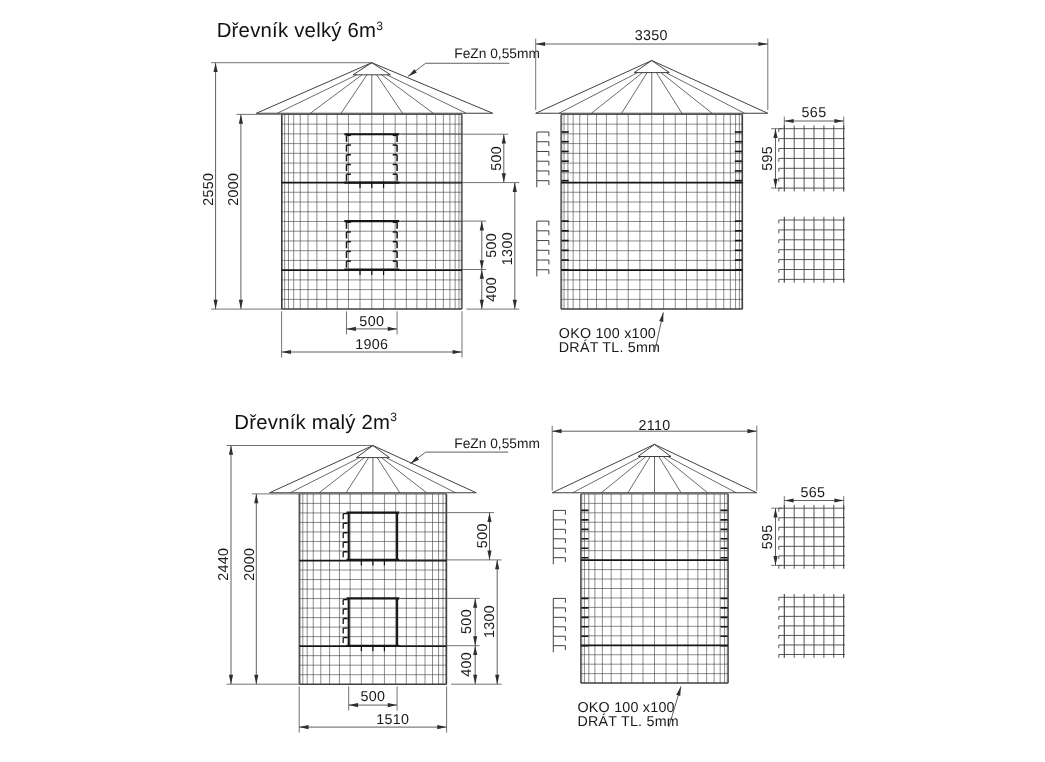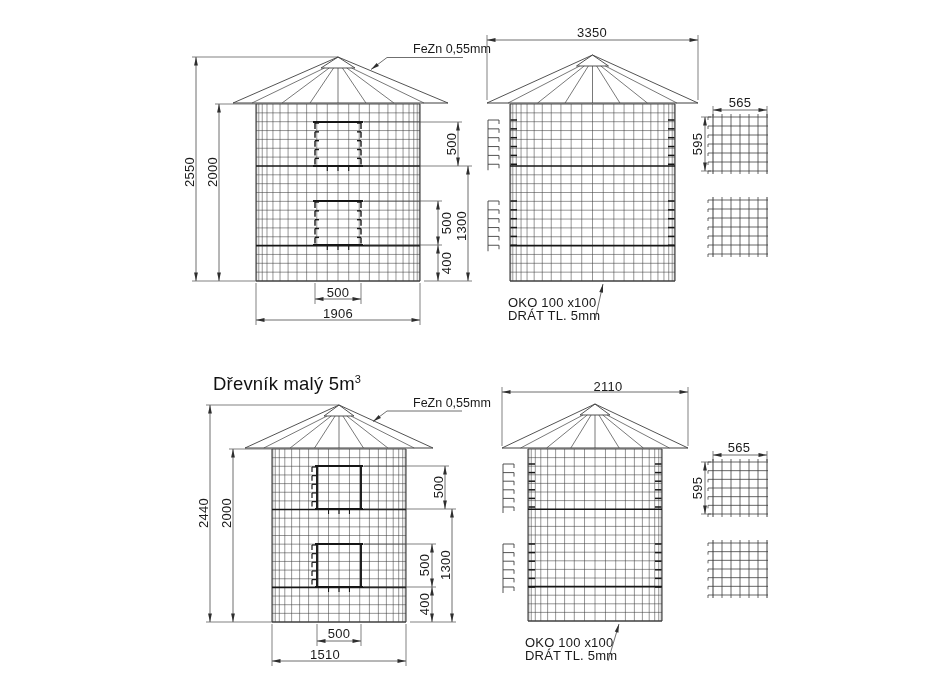--- a/index.html
+++ b/index.html
@@ -624,47 +624,48 @@
         <line x1="713" y1="451" x2="713" y2="461" stroke="#4a4a4a" stroke-width="0.7"></line>
         <line x1="767" y1="451" x2="767" y2="461" stroke="#4a4a4a" stroke-width="0.7"></line>
         <line x1="705" y1="462" x2="705" y2="514" stroke="#4a4a4a" stroke-width="0.8"></line>
         <polygon points="0,0 -8.5,1.9 -8.5,-1.9" transform="translate(705,462) rotate(-90)" fill="#2e2e2e"></polygon>
         <polygon points="0,0 -8.5,1.9 -8.5,-1.9" transform="translate(705,514) rotate(90)" fill="#2e2e2e"></polygon>
         <line x1="701" y1="462" x2="711" y2="462" stroke="#4a4a4a" stroke-width="0.7"></line>
         <line x1="701" y1="514" x2="711" y2="514" stroke="#4a4a4a" stroke-width="0.7"></line>
       </g>
     </svg>
 
+  <span class="lbl title" style="left:197px;top:17px"><span>Dřevník velký 6m</span><sup>3</sup></span>
   <span class="lbl fez" style="left:389px;top:42px">FeZn 0,55mm</span>
 
   <span class="lbl dim v" style="left:189px;top:172px">2550</span>
   <span class="lbl dim v" style="left:212px;top:172px">2000</span>
   <span class="lbl dim v" style="left:451px;top:144px">500</span>
   <span class="lbl dim v" style="left:446px;top:223px">500</span>
   <span class="lbl dim v" style="left:446px;top:263px">400</span>
   <span class="lbl dim v" style="left:461px;top:226px">1300</span>
   <span class="lbl dim" style="left:338px;top:292px">500</span>
   <span class="lbl dim" style="left:338px;top:313px">1906</span>
   <span class="lbl dim" style="left:592px;top:32px">3350</span>
   <span class="lbl dim" style="left:740px;top:102px">565</span>
   <span class="lbl dim v" style="left:697px;top:144px">595</span>
 
   <span class="lbl note" style="left:508px;top:295px">OKO 100 x100</span>
   <span class="lbl note" style="left:508px;top:308px">DRÁT TL. 5mm</span>
 
-  <span class="lbl title" style="left:213px;top:373px"><span>Dřevník malý 5m</span><sup>3</sup></span>
+  <span class="lbl title" style="left:213px;top:373px"><span>Dřevník malý 2m</span><sup>3</sup></span>
   <span class="lbl fez" style="left:389px;top:396px">FeZn 0,55mm</span>
 
   <span class="lbl dim v" style="left:203px;top:513px">2440</span>
   <span class="lbl dim v" style="left:226px;top:513px">2000</span>
   <span class="lbl dim v" style="left:438px;top:487px">500</span>
   <span class="lbl dim v" style="left:424px;top:565px">500</span>
   <span class="lbl dim v" style="left:424px;top:604px">400</span>
   <span class="lbl dim v" style="left:445px;top:565px">1300</span>
   <span class="lbl dim" style="left:339px;top:633px">500</span>
-  <span class="lbl dim" style="left:325px;top:654px">1510</span>
-  <span class="lbl dim" style="left:608px;top:386px">2110</span>
+  <span class="lbl dim" style="left:357px;top:654px">1510</span>
+  <span class="lbl dim" style="left:595px;top:386px">2110</span>
   <span class="lbl dim" style="left:739px;top:447px">565</span>
   <span class="lbl dim v" style="left:697px;top:488px">595</span>
 
   <span class="lbl note" style="left:525px;top:635px">OKO 100 x100</span>
   <span class="lbl note" style="left:525px;top:648px">DRÁT TL. 5mm</span>
 </div>
 
 </body></html>

